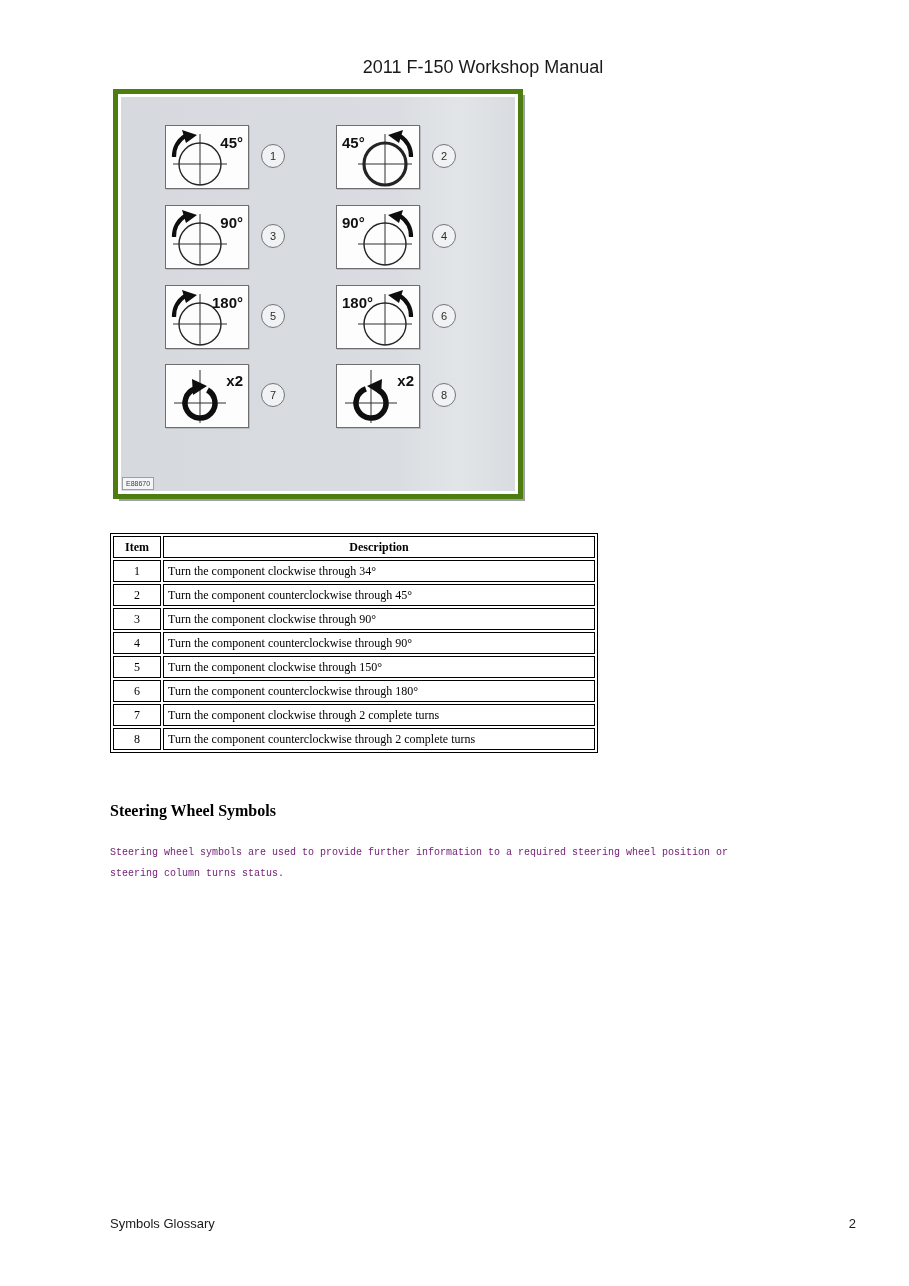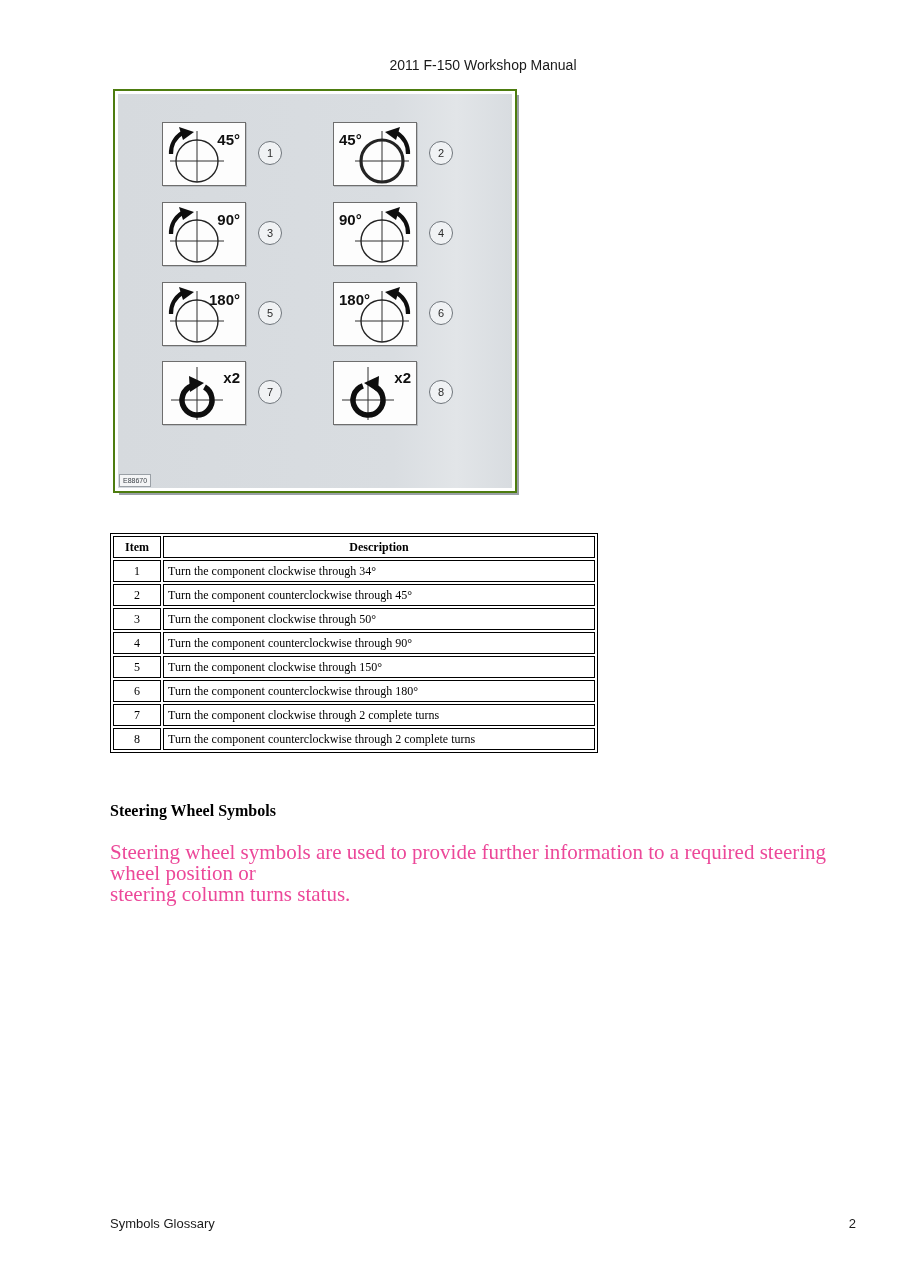--- a/index.html
+++ b/index.html
@@ -1,24 +1,24 @@
 <!DOCTYPE html>
 <html><head>
 <meta charset="utf-8">
 <style>
   html,body{margin:0;padding:0;background:#ffffff;}
   .page{position:relative;width:909px;height:1286px;background:#fff;overflow:hidden;
         font-family:"Liberation Sans",sans-serif;color:#111;}
 
   .doc-title{position:absolute;left:110px;top:57px;width:746px;text-align:center;
-             font-size:14px;color:#1a1a1a;}
+             font-size:18px;color:#1a1a1a;}
 
   
   .figure{position:absolute;left:113px;top:89px;width:394px;height:394px;
-          border:2px solid #4d7c0f;background:#fff;padding:3px;
+          border:5px solid #4d7c0f;background:#fff;padding:3px;
           box-shadow:4px 4px 0 -2px #9aa0a6;}
   .fig-bg{position:relative;width:100%;height:100%;
           background:linear-gradient(90deg,#d6dade 0%,#d9dde1 70%,#e2e5e8 86%,#d8dce0 100%);}
   .sym-box{position:absolute;width:82px;height:62px;background:#fdfdfd;
            border:1px solid #6e6e6e;box-shadow:1px 1px 0 #b9bdc1;}
   .sym-box svg{display:block;width:100%;height:100%;}
   .sym line.thin{stroke:#2e2e2e;stroke-width:1;}
   .sym circle.ring{fill:none;stroke:#242424;stroke-width:1.4;}
   .sym circle.ring.bold{stroke-width:3.2;}
   .sym path.arrow{fill:none;stroke:#0e0e0e;stroke-width:4.2;}
@@ -39,21 +39,21 @@
   table.desc th,table.desc td{border:1px solid #000;padding:0 4px;height:20px;
                               line-height:20px;background:#fff;}
   table.desc th{font-weight:bold;text-align:center;}
   table.desc .col-item{width:38px;text-align:center;}
   table.desc td.desc-cell{text-align:left;}
 
   
   .section-heading{position:absolute;left:110px;top:802px;
                    font-family:"Liberation Serif",serif;font-size:16px;font-weight:bold;color:#000;}
   .section-body{position:absolute;left:110px;top:842px;width:720px;
-                font-family:Liberation Serif, serif;font-size:21px;line-height:21px;color:#ec4899;}
+                font-family:Liberation Mono, monospace;font-size:10px;line-height:21px;color:#701a75;}
 
   
   .footer{position:absolute;left:110px;top:1216px;width:746px;
           display:flex;justify-content:space-between;font-size:13px;color:#1a1a1a;}
 </style>
 </head>
 <body>
 
 <div class="page">
 
@@ -178,21 +178,21 @@
         <tr>
           <td class="col-item">1</td>
           <td class="desc-cell">Turn the component clockwise through 34°</td>
         </tr>
         <tr>
           <td class="col-item">2</td>
           <td class="desc-cell">Turn the component counterclockwise through 45°</td>
         </tr>
         <tr>
           <td class="col-item">3</td>
-          <td class="desc-cell">Turn the component clockwise through 50°</td>
+          <td class="desc-cell">Turn the component clockwise through 90°</td>
         </tr>
         <tr>
           <td class="col-item">4</td>
           <td class="desc-cell">Turn the component counterclockwise through 90°</td>
         </tr>
         <tr>
           <td class="col-item">5</td>
           <td class="desc-cell">Turn the component clockwise through 150°</td>
         </tr>
         <tr>

